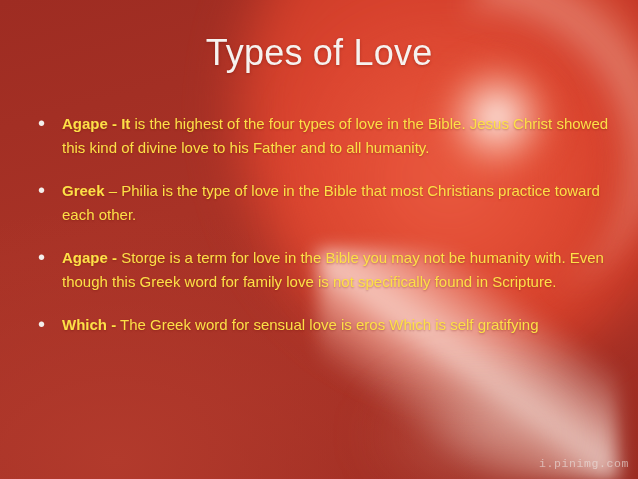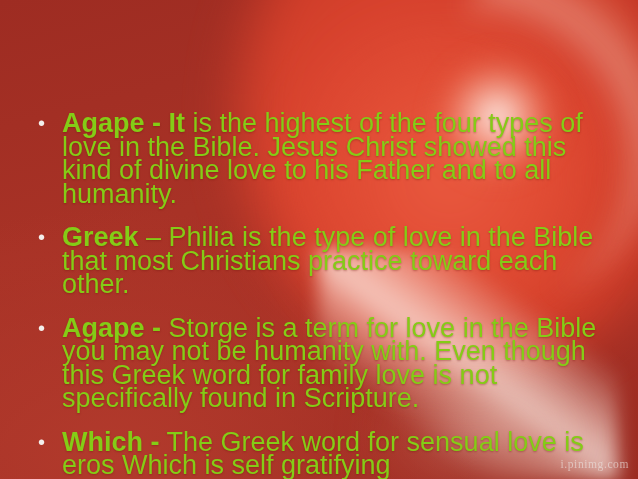--- a/index.html
+++ b/index.html
@@ -138,56 +138,57 @@
     width: 29px;
     color: #f3efec;
     font-size: 20px;
     line-height: 23px;
     text-align: left;
     padding-left: 5px;
     box-sizing: border-box;
   }
   .bullet-text {
     flex: 1 1 auto;
-    color: #84cc16;
-    font-size: 27px;
+    color: #fde047;
+    font-size: 15px;
     line-height: 23.5px;
     font-weight: 400;
     text-shadow: 0 1px 2px rgba(110,22,14,.38);
   }
   .bullet-lead {
     font-weight: 700;
   }
 
   #watermark {
     position: absolute;
     right: 9px;
     bottom: 9px;
     color: rgba(236,226,222,.62);
-    font-family: Liberation Serif, serif;
+    font-family: Liberation Mono, monospace;
     font-size: 11.5px;
     letter-spacing: .6px;
   }
 </style>
 </head>
 <body>
 
 <div id="slide">
 
   <div class="bg-layer" id="bg-base"></div>
   <div id="bg-sphere"></div>
   <div id="bg-sphere-inner"></div>
   <div id="bg-rim"></div>
   <div id="bg-highlight"></div>
   <div id="bg-streak"></div>
   <div id="bg-glow-bottom"></div>
   <div class="bg-layer" id="bg-vignette"></div>
 
   <div id="content">
 
+    <div id="slide-title">Types of Love</div>
 
     <div id="bullet-list">
 
       <div class="bullet-item">
         <span class="bullet-marker">•</span>
         <span class="bullet-text"><span class="bullet-lead">Agape - It</span><span> is the highest of the four types of love in the Bible. Jesus Christ showed this kind of divine love to his Father and to all humanity.</span></span>
       </div>
 
       <div class="bullet-item">
         <span class="bullet-marker">•</span>

